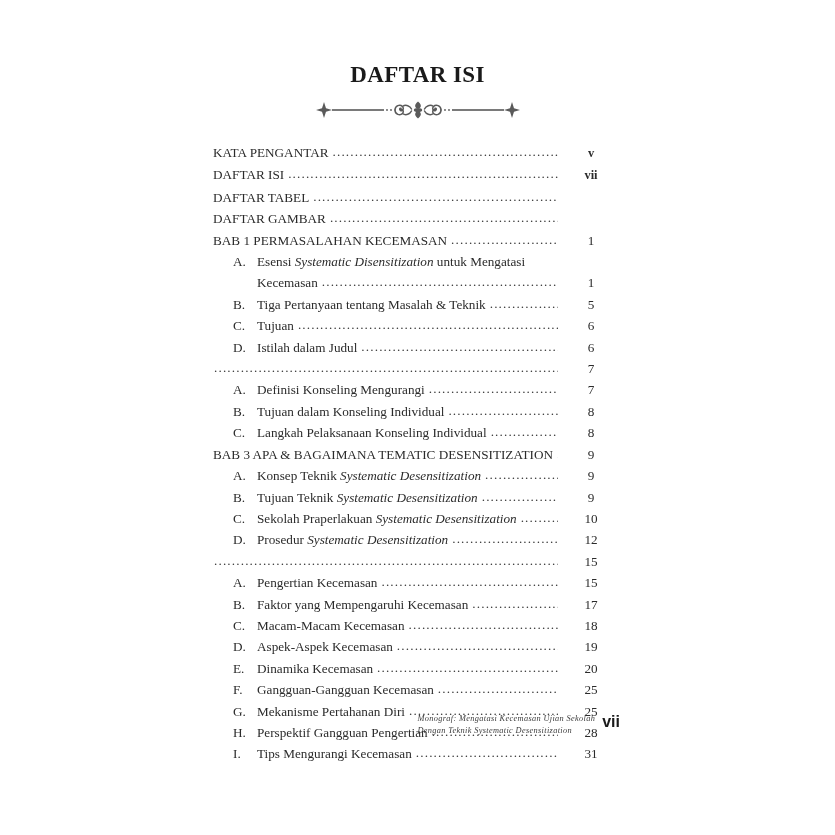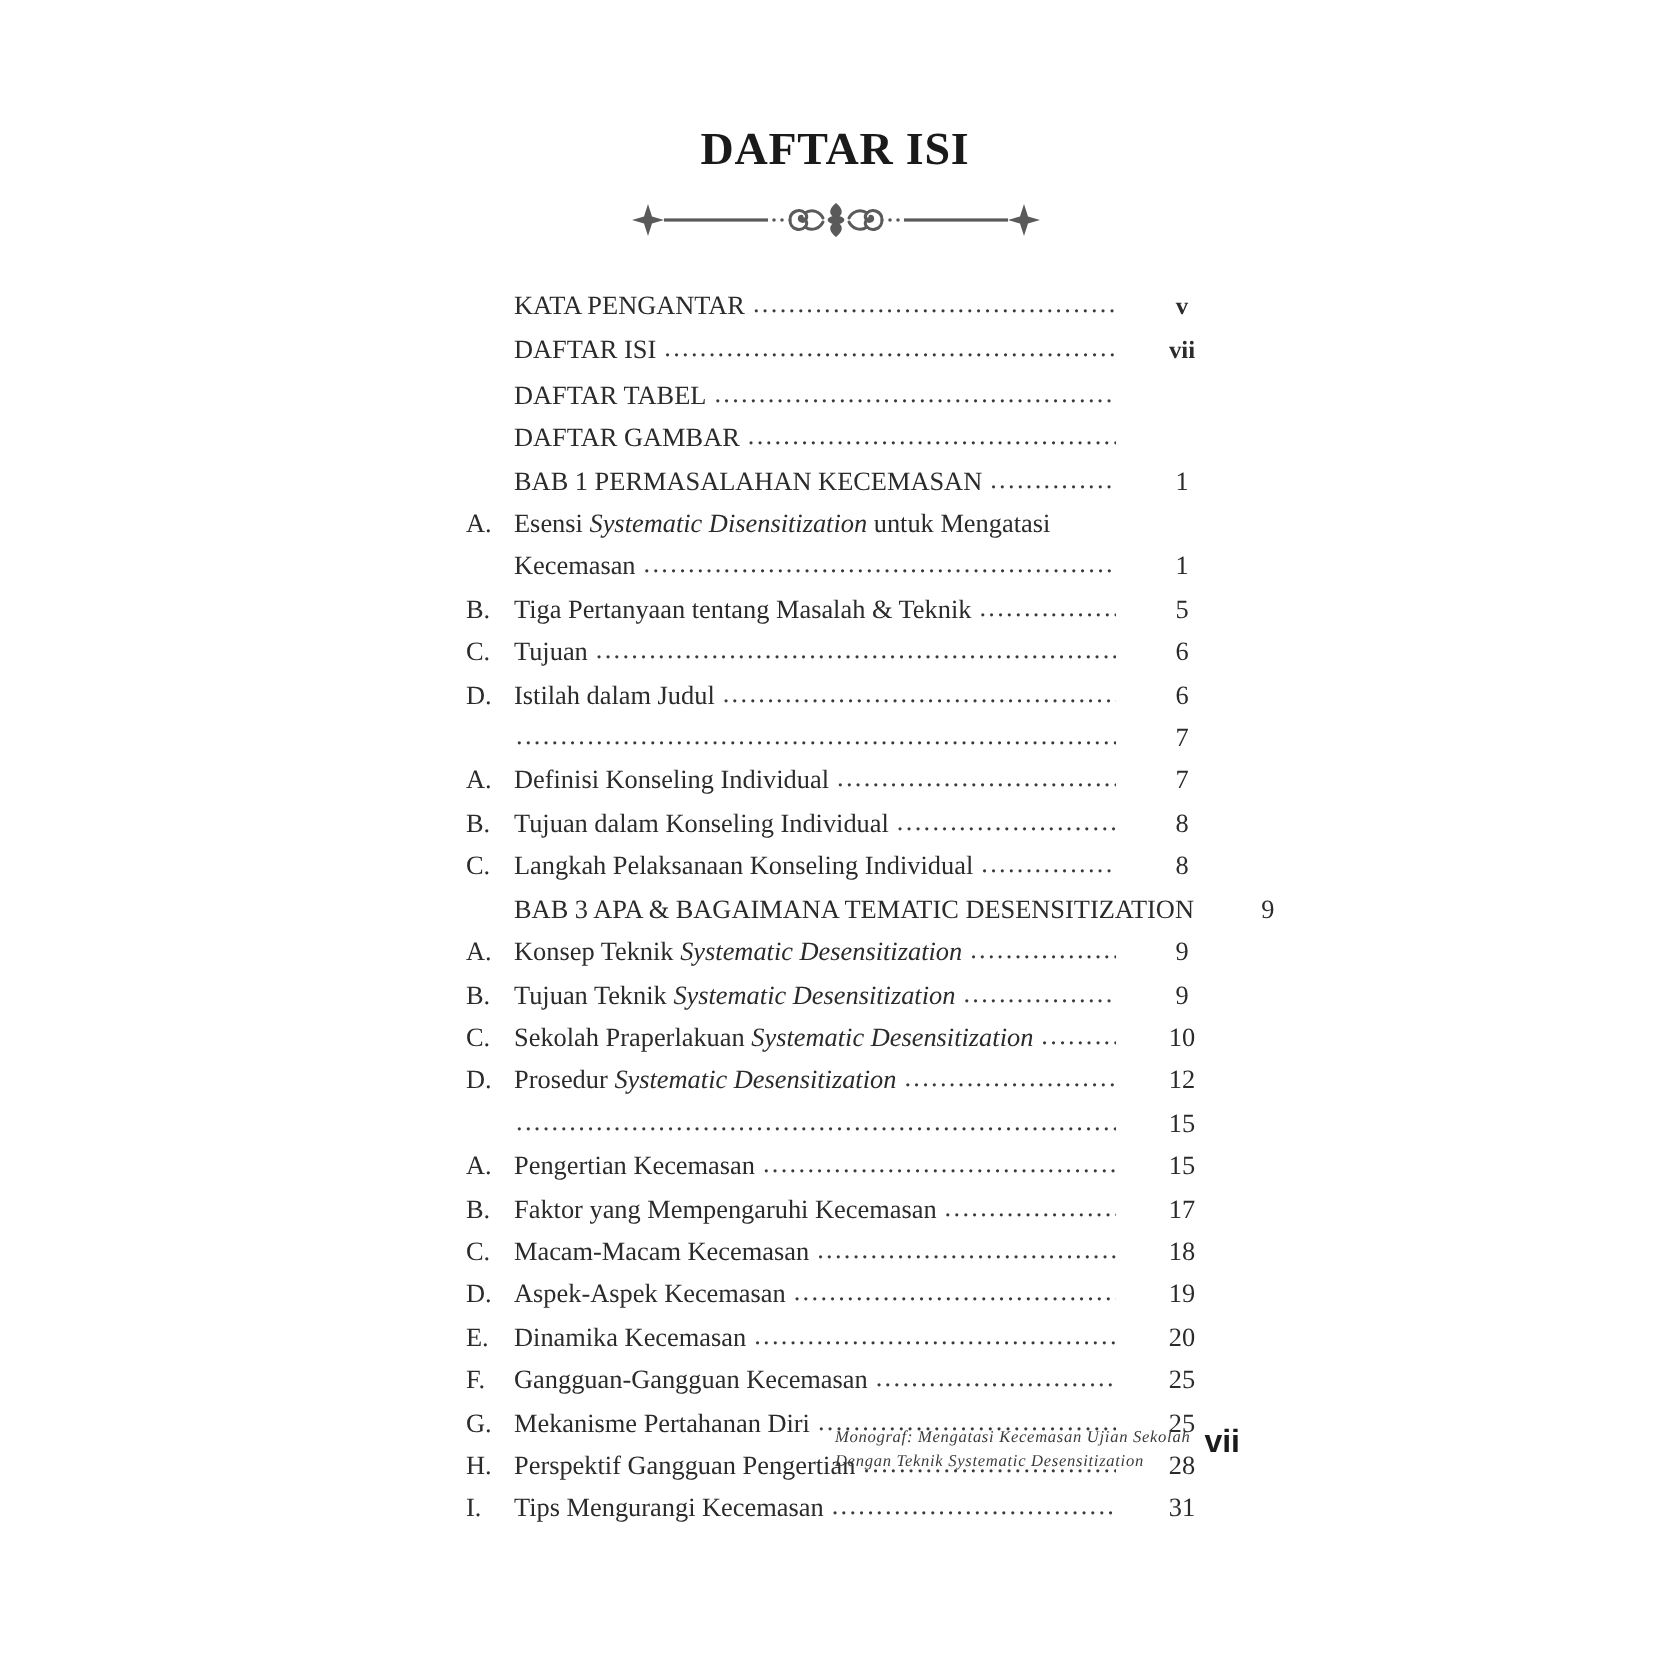--- a/index.html
+++ b/index.html
@@ -60,21 +60,20 @@
     display: flex;
     align-items: baseline;
     font-size: 13.2px;
     line-height: 21.4px;
     white-space: nowrap;
     color: #2b2b2b;
   }
 
   .toc-row.level-1 {
     padding-left: 0;
-    margin-left: 44px;
   }
   .toc-row.level-2 {
     padding-left: 0;
   }
 
   .idx {
     display: inline-block;
     width: 24px;
     flex: 0 0 24px;
     text-align: left;
@@ -261,21 +260,21 @@
         <span class="lbl">Istilah dalam Judul</span>
         <span class="leader"></span>
         <span class="pg">6</span>
       </div>
       <div class="toc-row level-1">
         <span class="leader"></span>
         <span class="pg">7</span>
       </div>
       <div class="toc-row level-2">
         <span class="idx">A.</span>
-        <span class="lbl">Definisi Konseling Individual</span>
+        <span class="lbl">Definisi Konseling Mengurangi</span>
         <span class="leader"></span>
         <span class="pg">7</span>
       </div>
       <div class="toc-row level-2">
         <span class="idx">B.</span>
         <span class="lbl">Tujuan dalam Konseling Individual</span>
         <span class="leader"></span>
         <span class="pg">8</span>
       </div>
       <div class="toc-row level-2">

